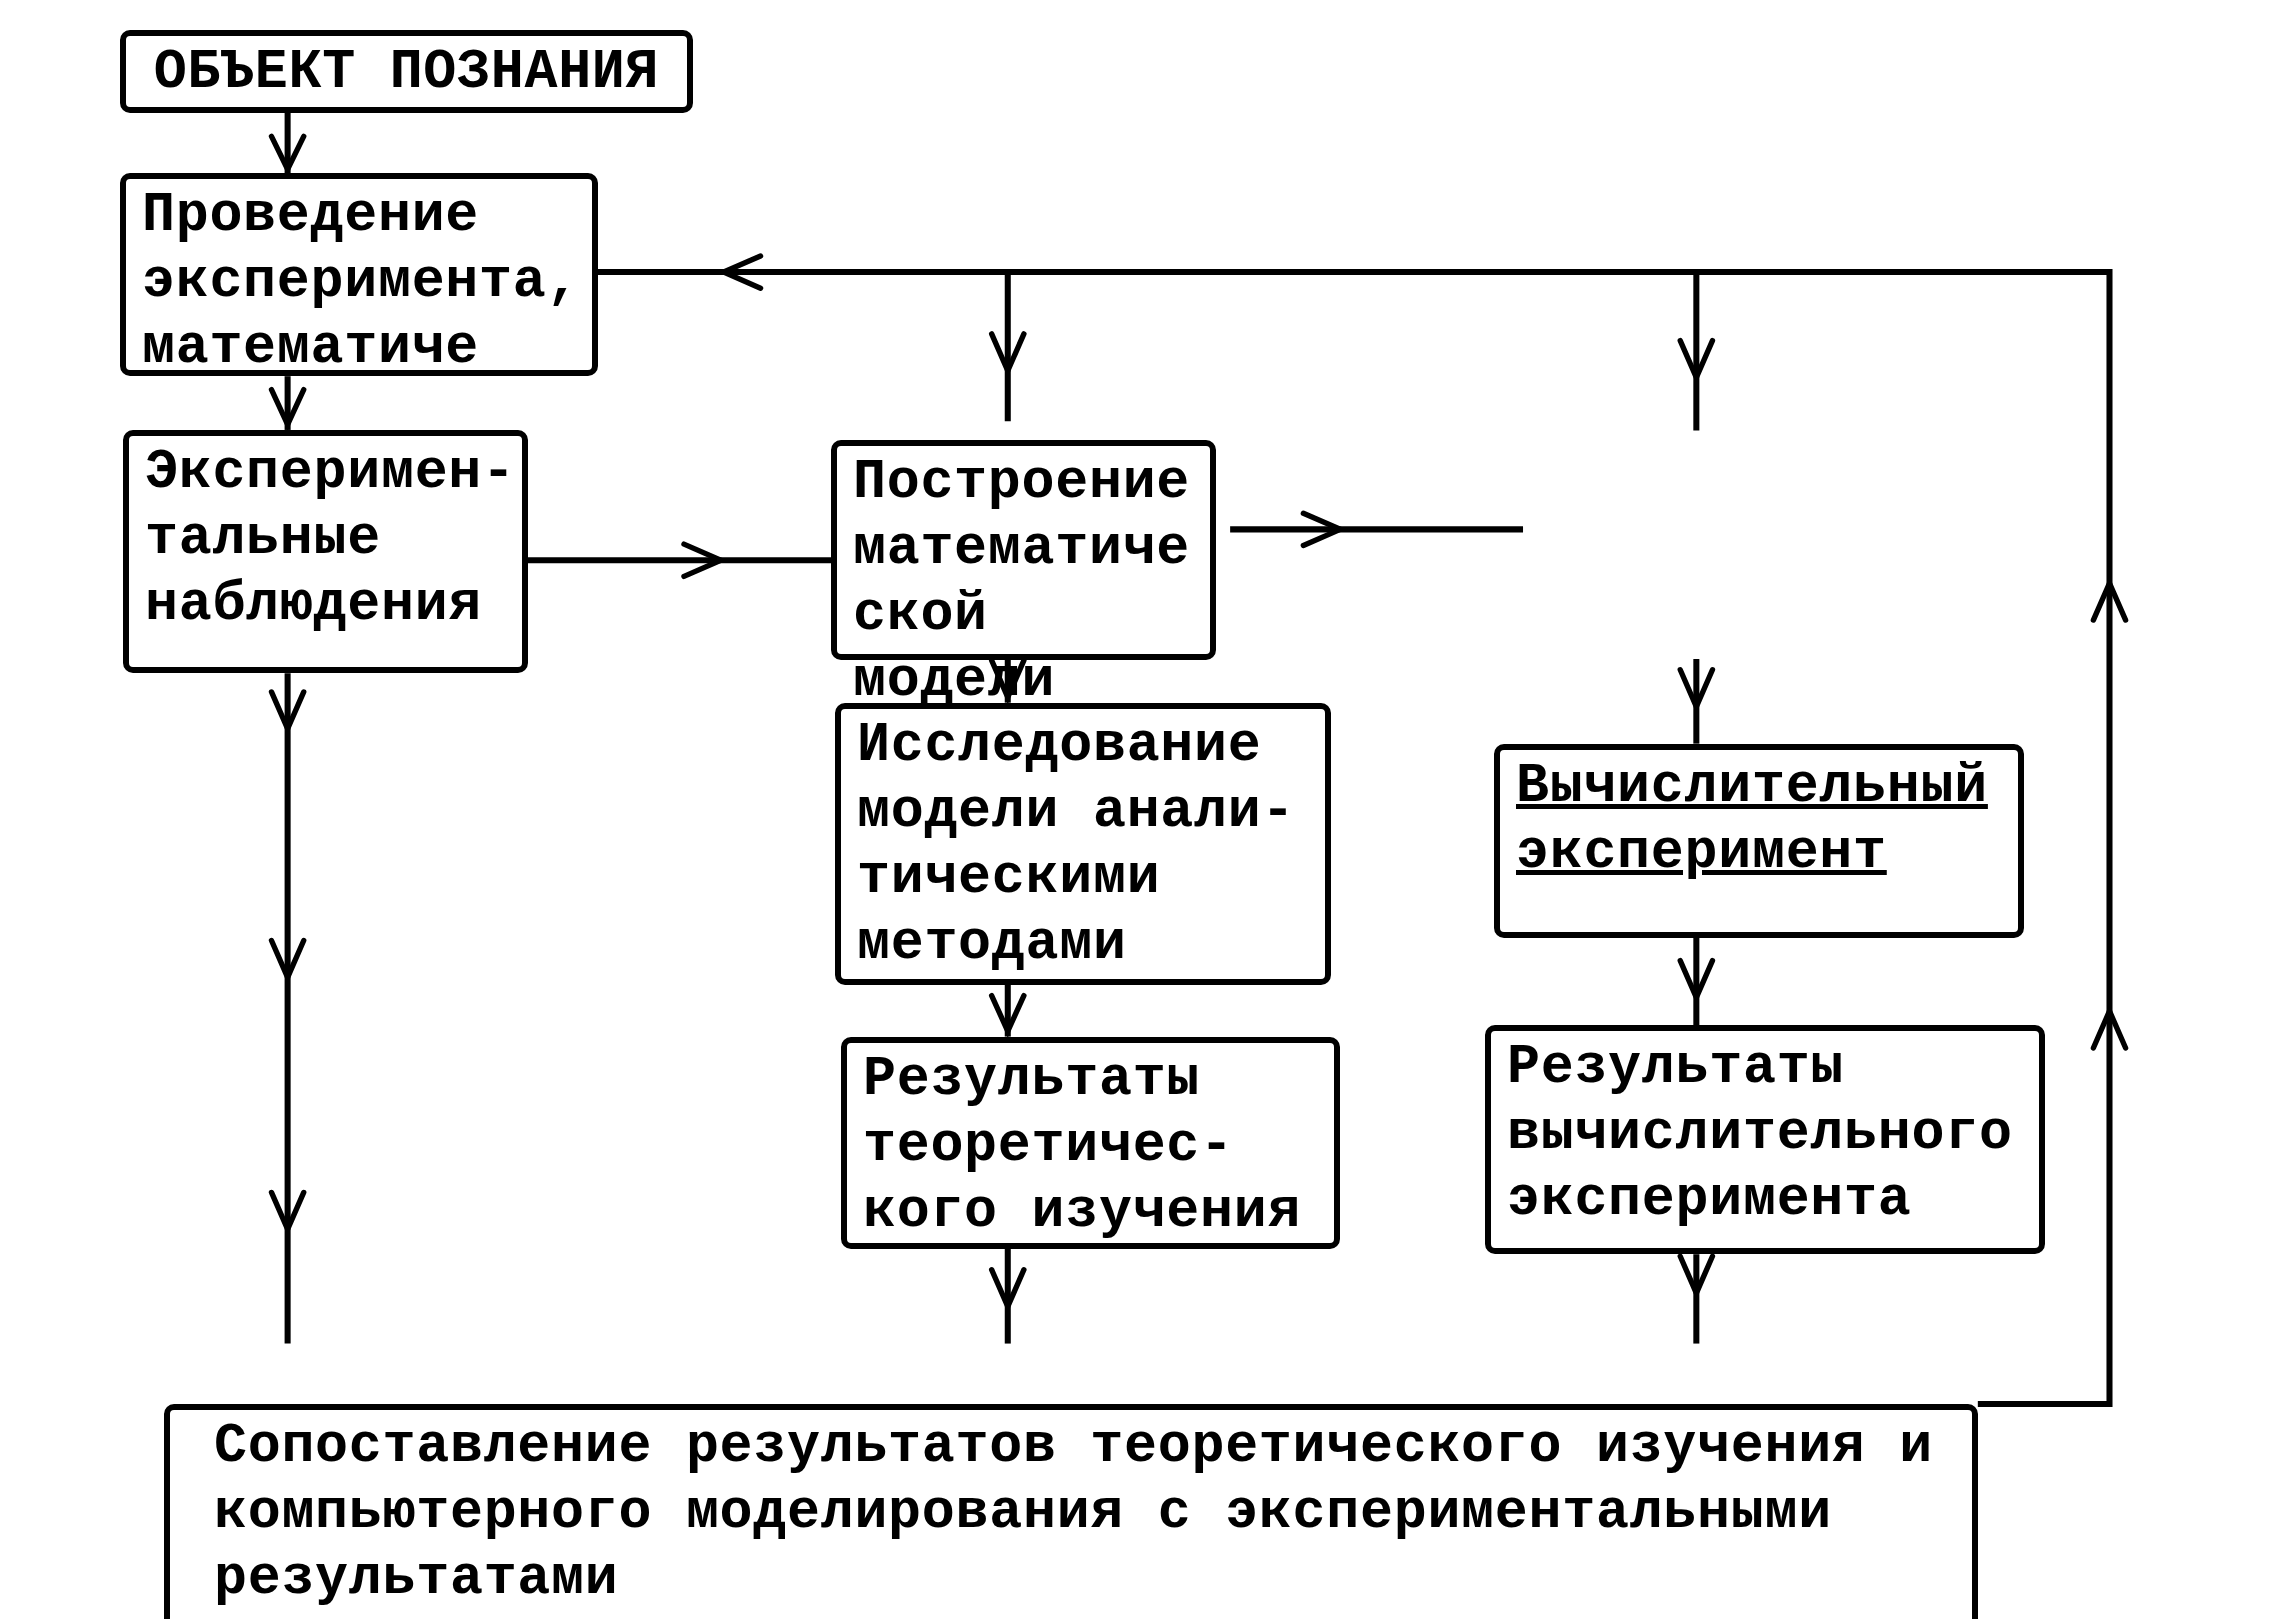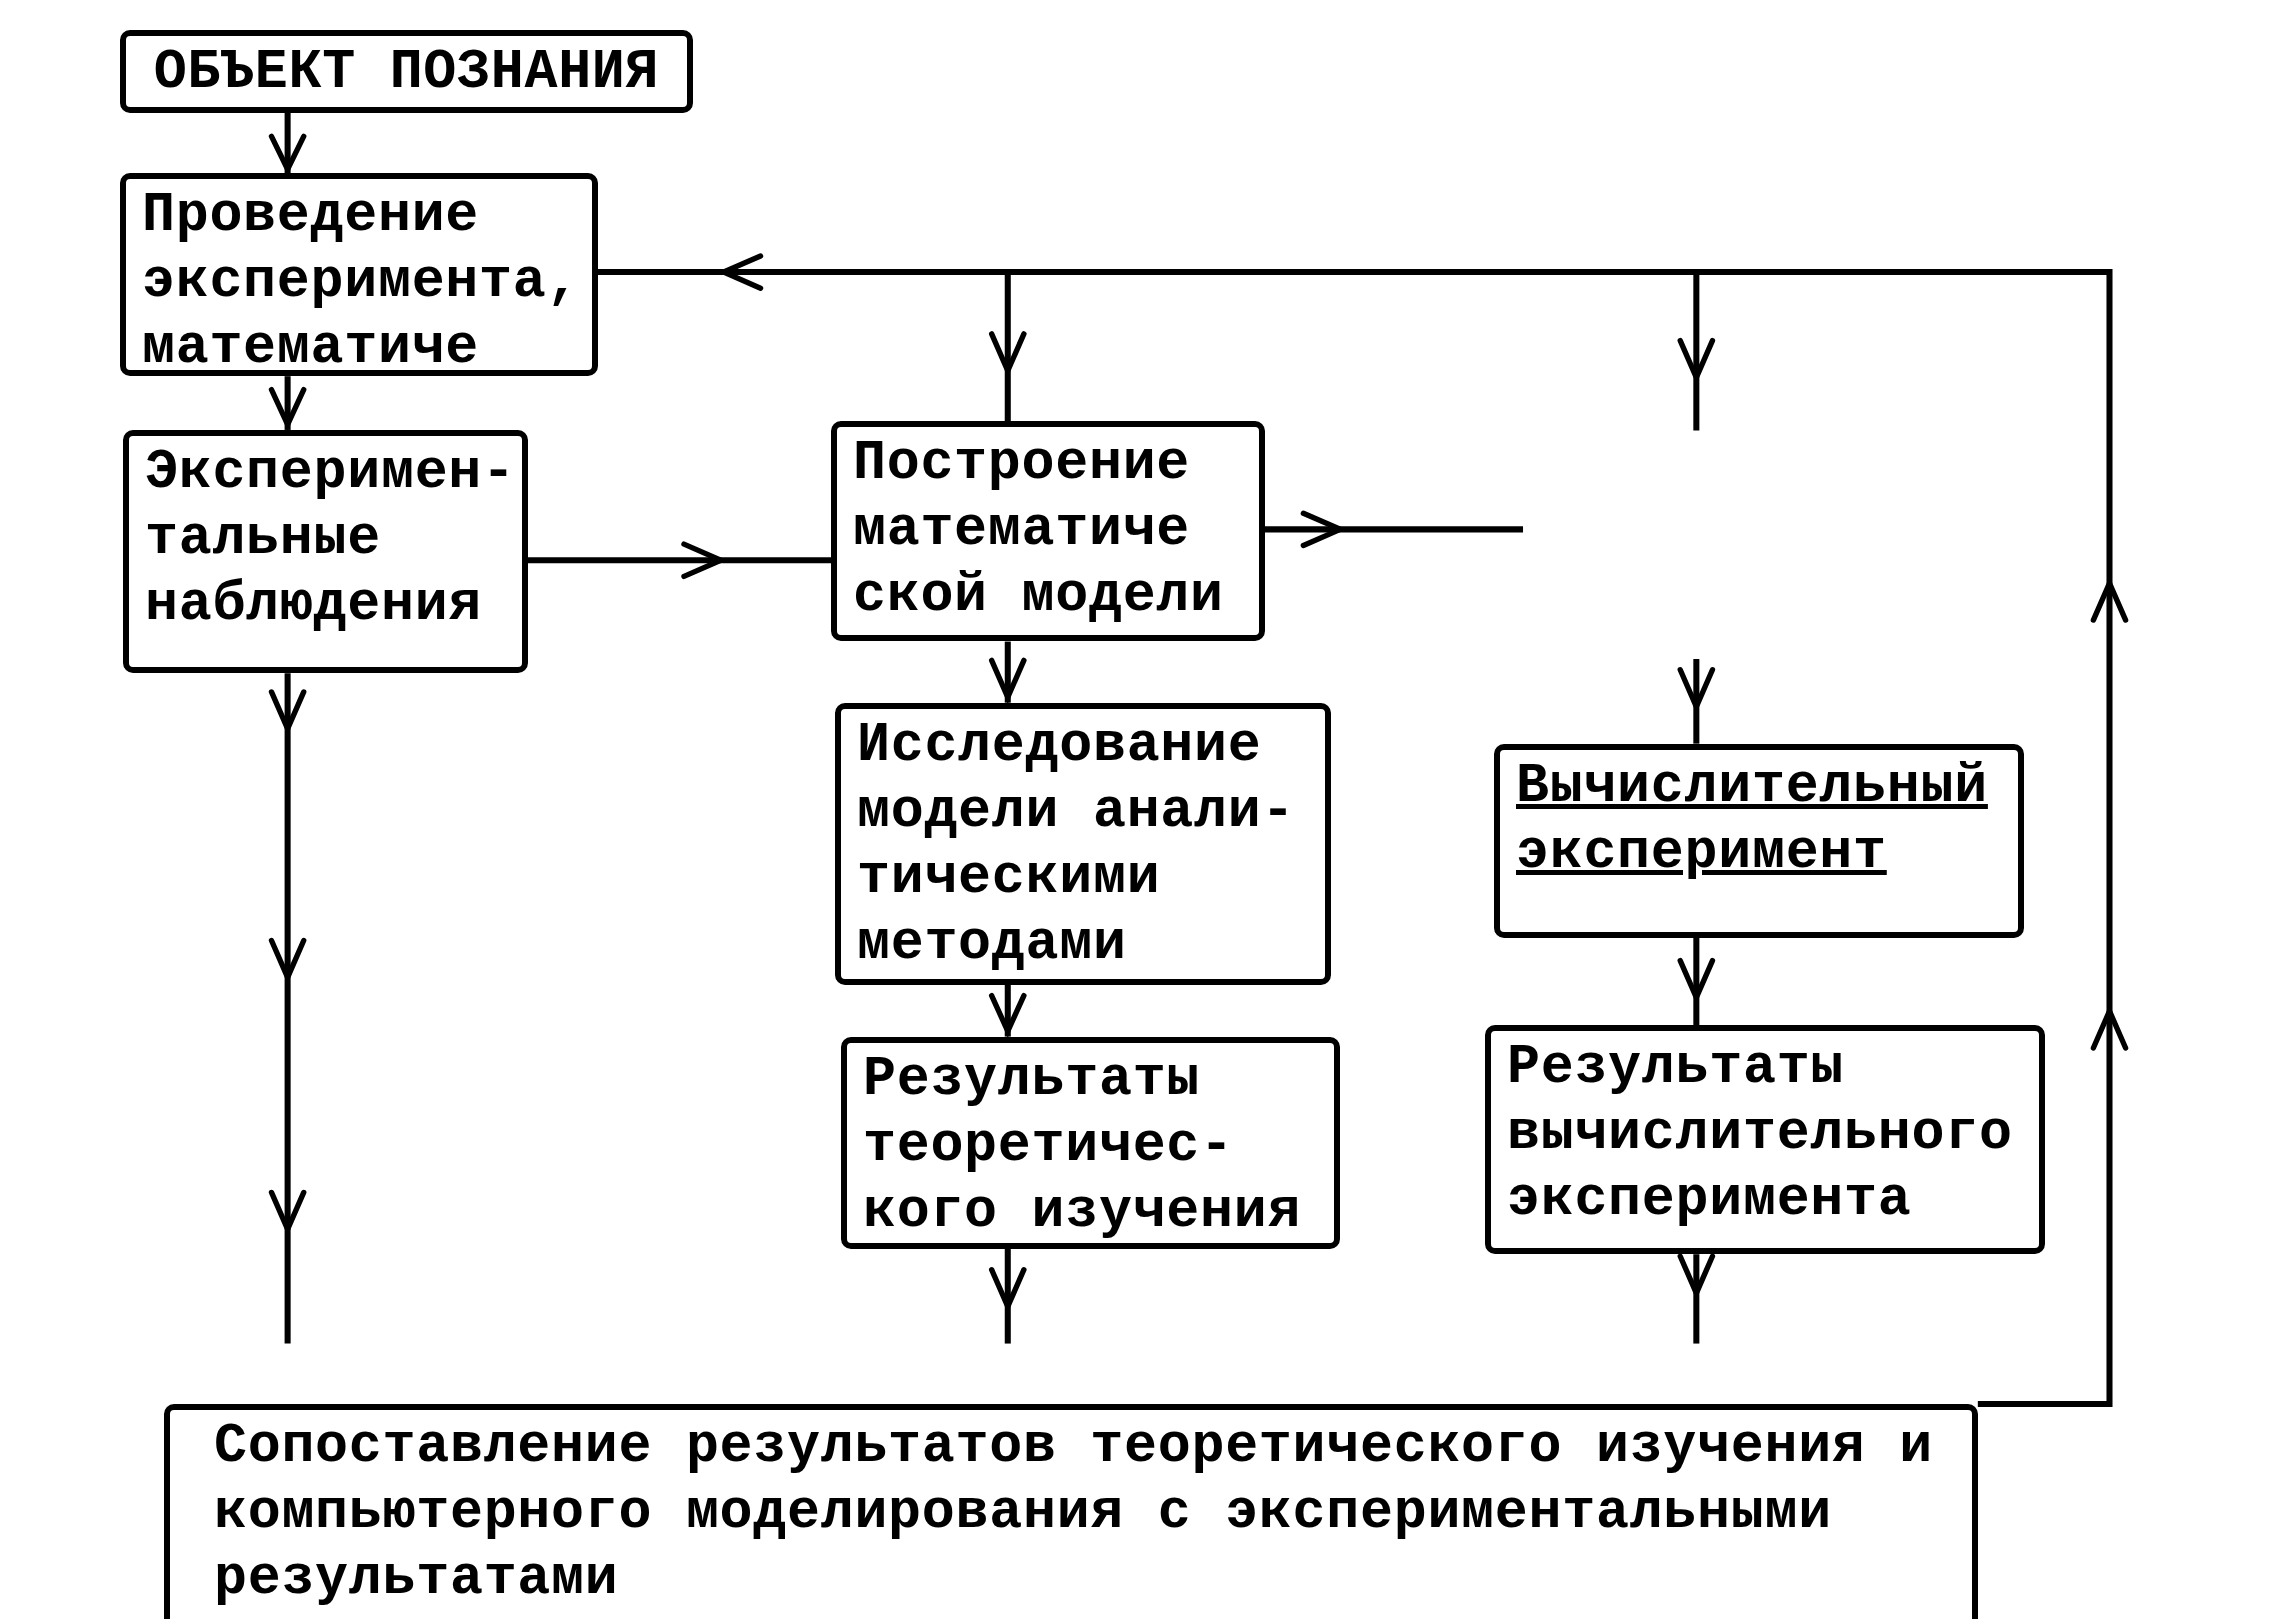--- a/index.html
+++ b/index.html
@@ -44,21 +44,21 @@
     line-height: 66px;
     white-space: pre-line;
     letter-spacing: 0.7px;
   }
   .node.centered { align-items: center; text-align: center; }
 
   
   #n-object   { left: 120px;  top: 30px;   width: 573px;  height: 83px; }
   #n-conduct  { left: 120px;  top: 173px;  width: 478px;  height: 203px; }
   #n-expres   { left: 123px;  top: 430px;  width: 405px;  height: 243px; }
-  #n-build    { left: 831px; top: 421px;  width: 434px;  height: 220px; }
+  #n-build    { left: 831px; top: 440px;  width: 385px;  height: 220px; }
   #n-create   { left: 1523px; top: 431px;  width: 456px;  height: 228px; }
   #n-analyze  { left: 835px; top: 703px; width: 496px;  height: 282px; }
   #n-compute  { left: 1494px; top: 744px; width: 530px;  height: 194px; text-decoration: underline; }
   #n-restheor { left: 841px; top: 1037px; width: 499px;  height: 212px; }
   #n-rescomp  { left: 1485px; top: 1025px; width: 560px;  height: 229px; }
   #n-compare  { left: 164px;  top: 1404px; width: 1814px; height: 237px; padding-left: 44px; }
 
   svg line, svg polyline, svg path {
     stroke: currentColor;
     fill: none;

